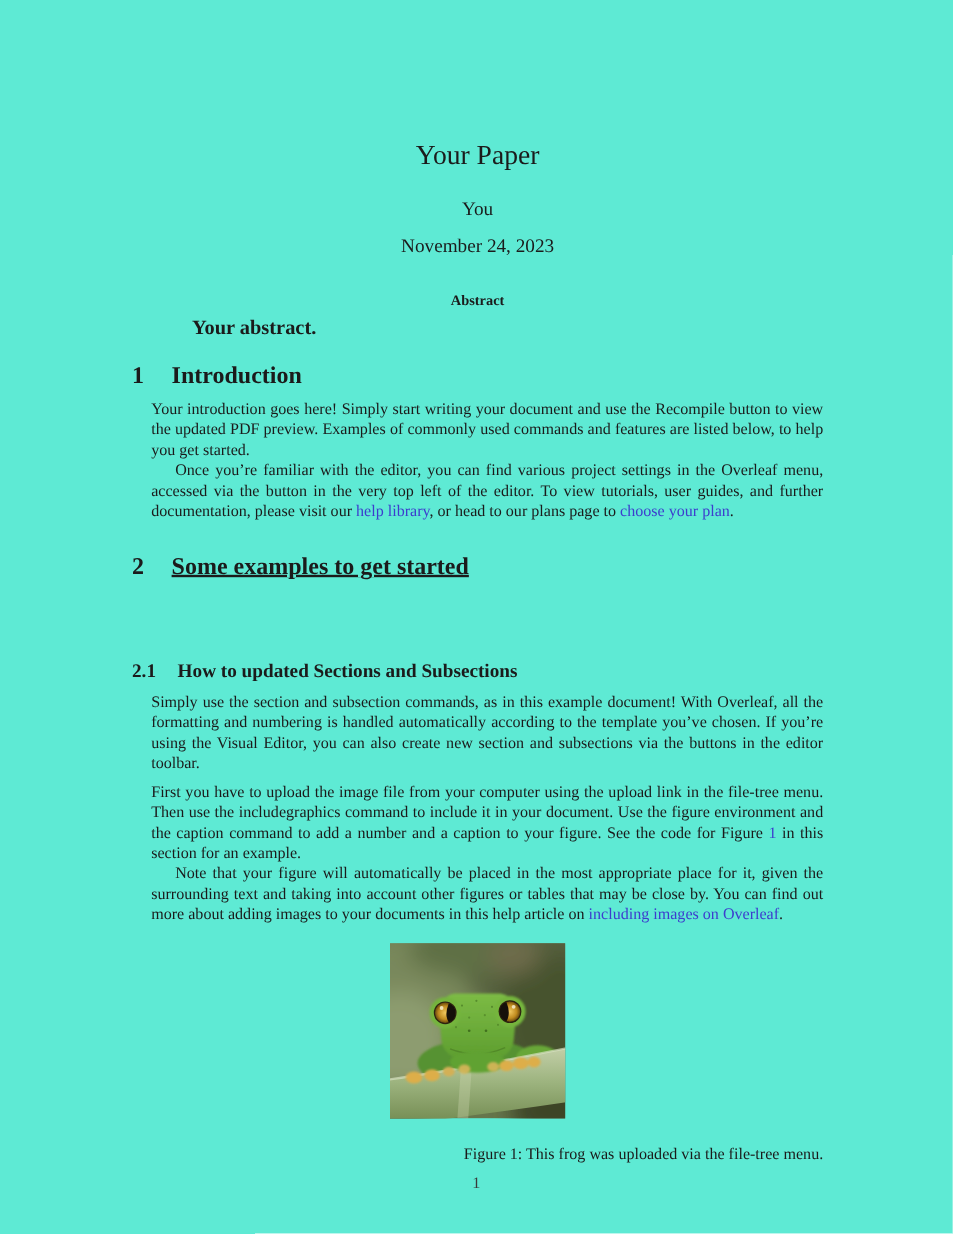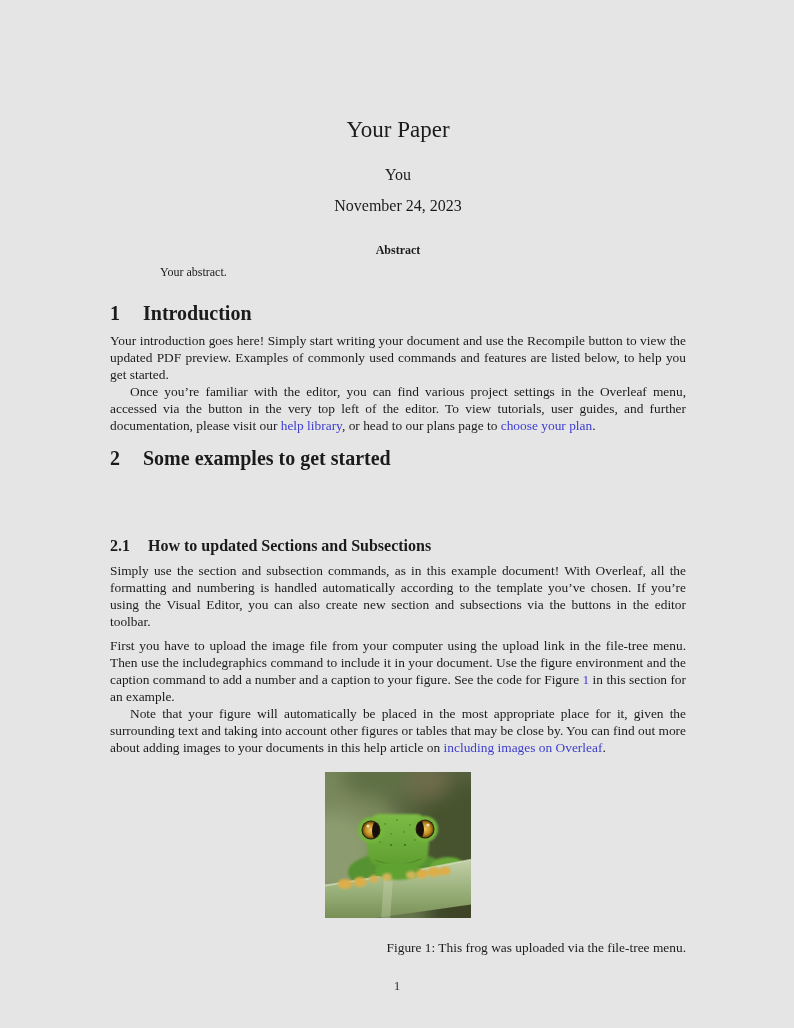--- a/index.html
+++ b/index.html
@@ -1,45 +1,45 @@
 <!DOCTYPE html>
 <html style="--link-color: #3d3dce;"><head>
 <meta charset="utf-8">
 <style>
   html,body { margin:0; padding:0; background:#ffffff; }
   .page {
     position:relative;
     width:794px; height:1028px;
-    background:#e5e5e5;
+    background:#5eead4;
     font-family:"Liberation Serif", serif;
     color:#1b1b1b;
     overflow:hidden;
   }
   .content {
     position:absolute; left:110px; top:0; width:576px;
   }
   .titleblock { text-align:center; padding-top:116px; }
   .paper-title { font-size:23px; font-weight:normal; margin:0; line-height:1.2; }
   .paper-author { font-size:16px; margin-top:22px; }
   .paper-date  { font-size:16px; margin-top:13px; }
   .abstract-heading { font-size:12px; font-weight:bold; text-align:center; margin-top:28px; }
-  .abstract-body { font-size:12px; line-height:17px; margin:6px 34px 0 34px; text-indent:16px; }
+  .abstract-body { font-size:17px; line-height:17px; margin:6px 34px 0 34px; text-indent:16px;font-weight:bold; }
   h2.section {
     font-size:20px; font-weight:bold; margin:20px 0 0 0; line-height:1.2;
   }
   h2.section .num { display:inline-block; width:33px; }
   h3.subsection {
     font-size:16px; font-weight:bold; margin:18px 0 0 0; line-height:1.2;
   }
   h3.subsection .num { display:inline-block; width:38px;margin-top:48px; }
   h3.subsection.sub22 { margin-top:22px; }
-  h2.section.sec2 { margin-top:12px; }
+  h2.section.sec2 { margin-top:26px;text-decoration:underline; }
   p.body {
     font-size:13.4px; line-height:17px; text-align:justify;
-    margin:7px 0 0 0;
+    margin:7px 0 0 16px;
   }
   p.body.cont { margin-top:0; text-indent:20px; }
   a.doclink { color:var(--link-color,#3d3dce); text-decoration:none; cursor:pointer; }
   .figure-block { text-align:center; margin-top:16px; }
   .figure-block svg { display:inline-block; vertical-align:top; }
   .figure-caption { font-size:13.4px; text-align:right; margin-top:22px; }
   .page-number {
     position:absolute; left:0; right:0; top:978px;
     text-align:center; font-size:13.4px; color:#3a3a3a;
   }

